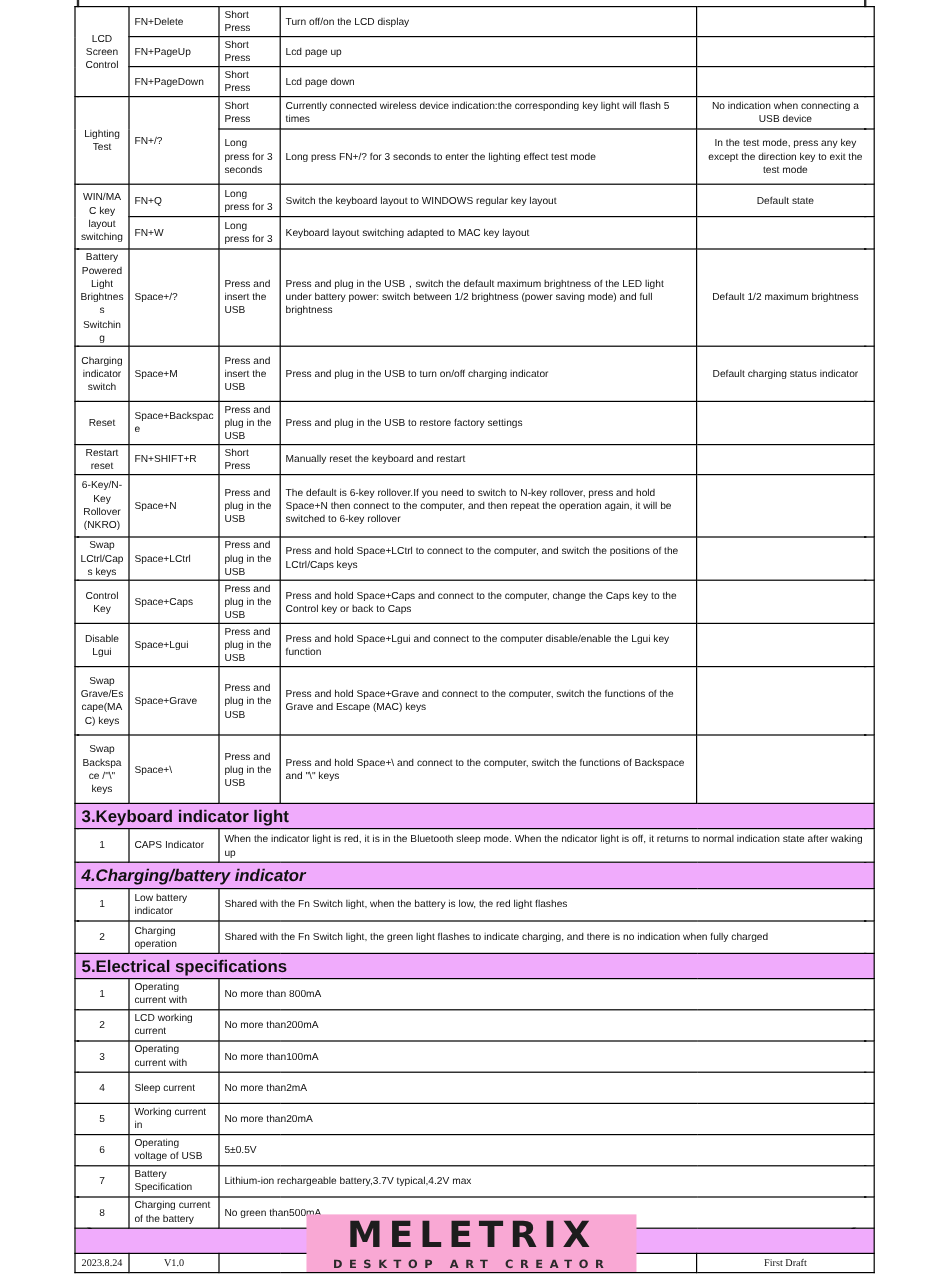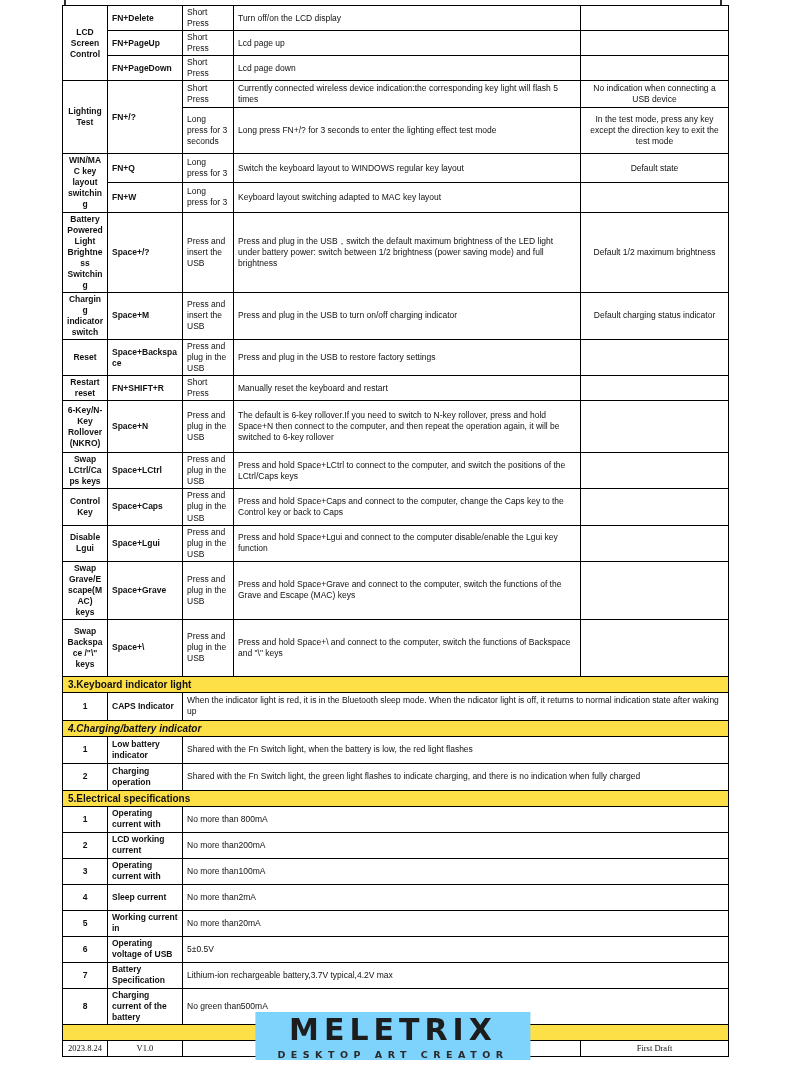--- a/index.html
+++ b/index.html
@@ -30,34 +30,34 @@
   table.spec td {
     border:1px solid #000;
     background:#ffffff;
     font-size:8.5px;
     line-height:1.3;
     padding:1px 4px;
     vertical-align:middle;
     word-wrap:break-word;
     overflow:hidden;
   }
-  table.spec td.b { font-weight:bold; }
+  table.spec td.b { font-weight:normal; }
   table.spec td.ctr { text-align:center; }
   table.spec td.sec {
-    background:#fde047;
+    background:#f0abfc;
     font-weight:bold;
-    font-size:10px;
+    font-size:14px;
     padding:1px 5px;
   }
   .logo-wrap {
     position:absolute;
     top:1012px; left:50%;
     transform:translateX(-50%);
     z-index:2;
-    background:#7dd3fc;
+    background:#f9a8d4;
     padding:0 22px;
     text-align:center;
     white-space:nowrap;
   }
   .logo {
     font-family:"DejaVu Sans", sans-serif;
     font-size:30px;
     font-weight:bold;
     letter-spacing:5px;
     color:#1d1d1d;

